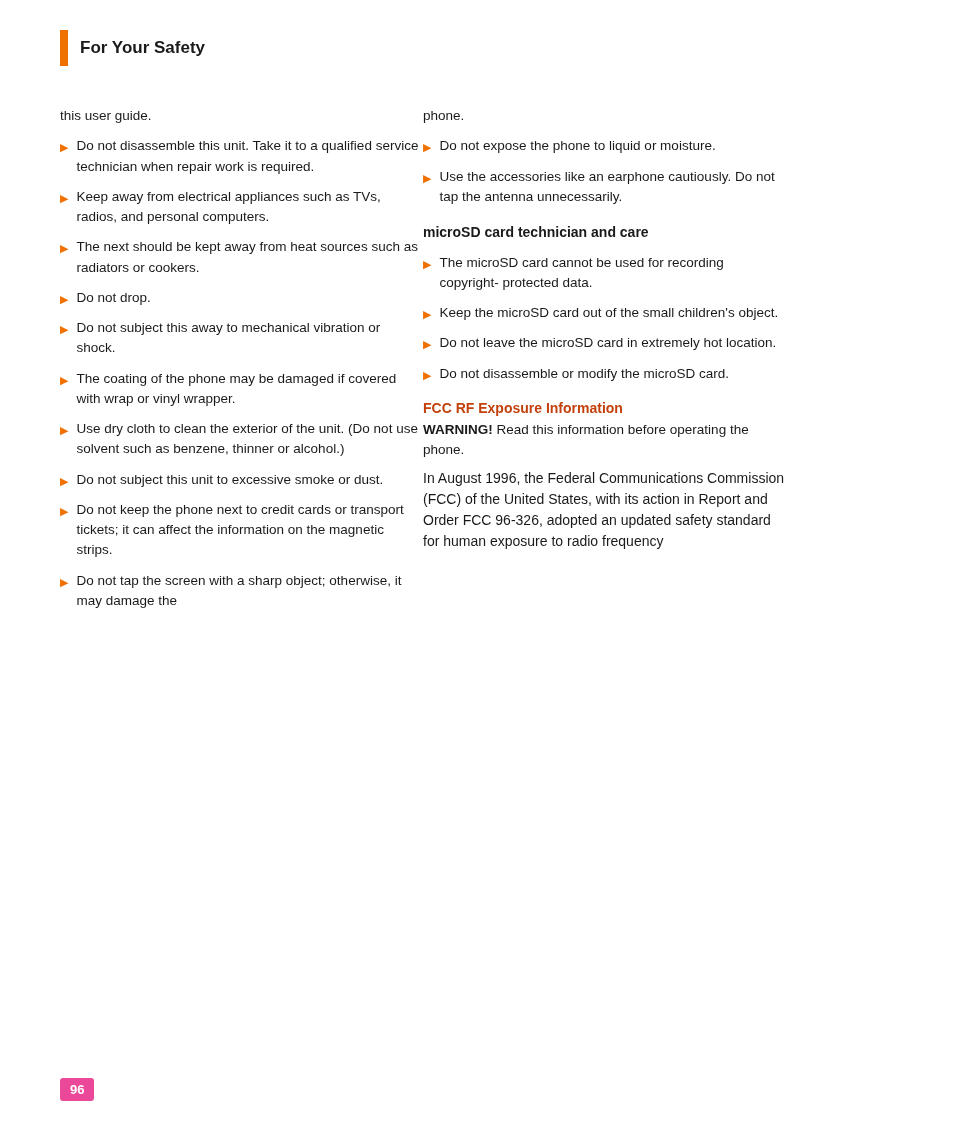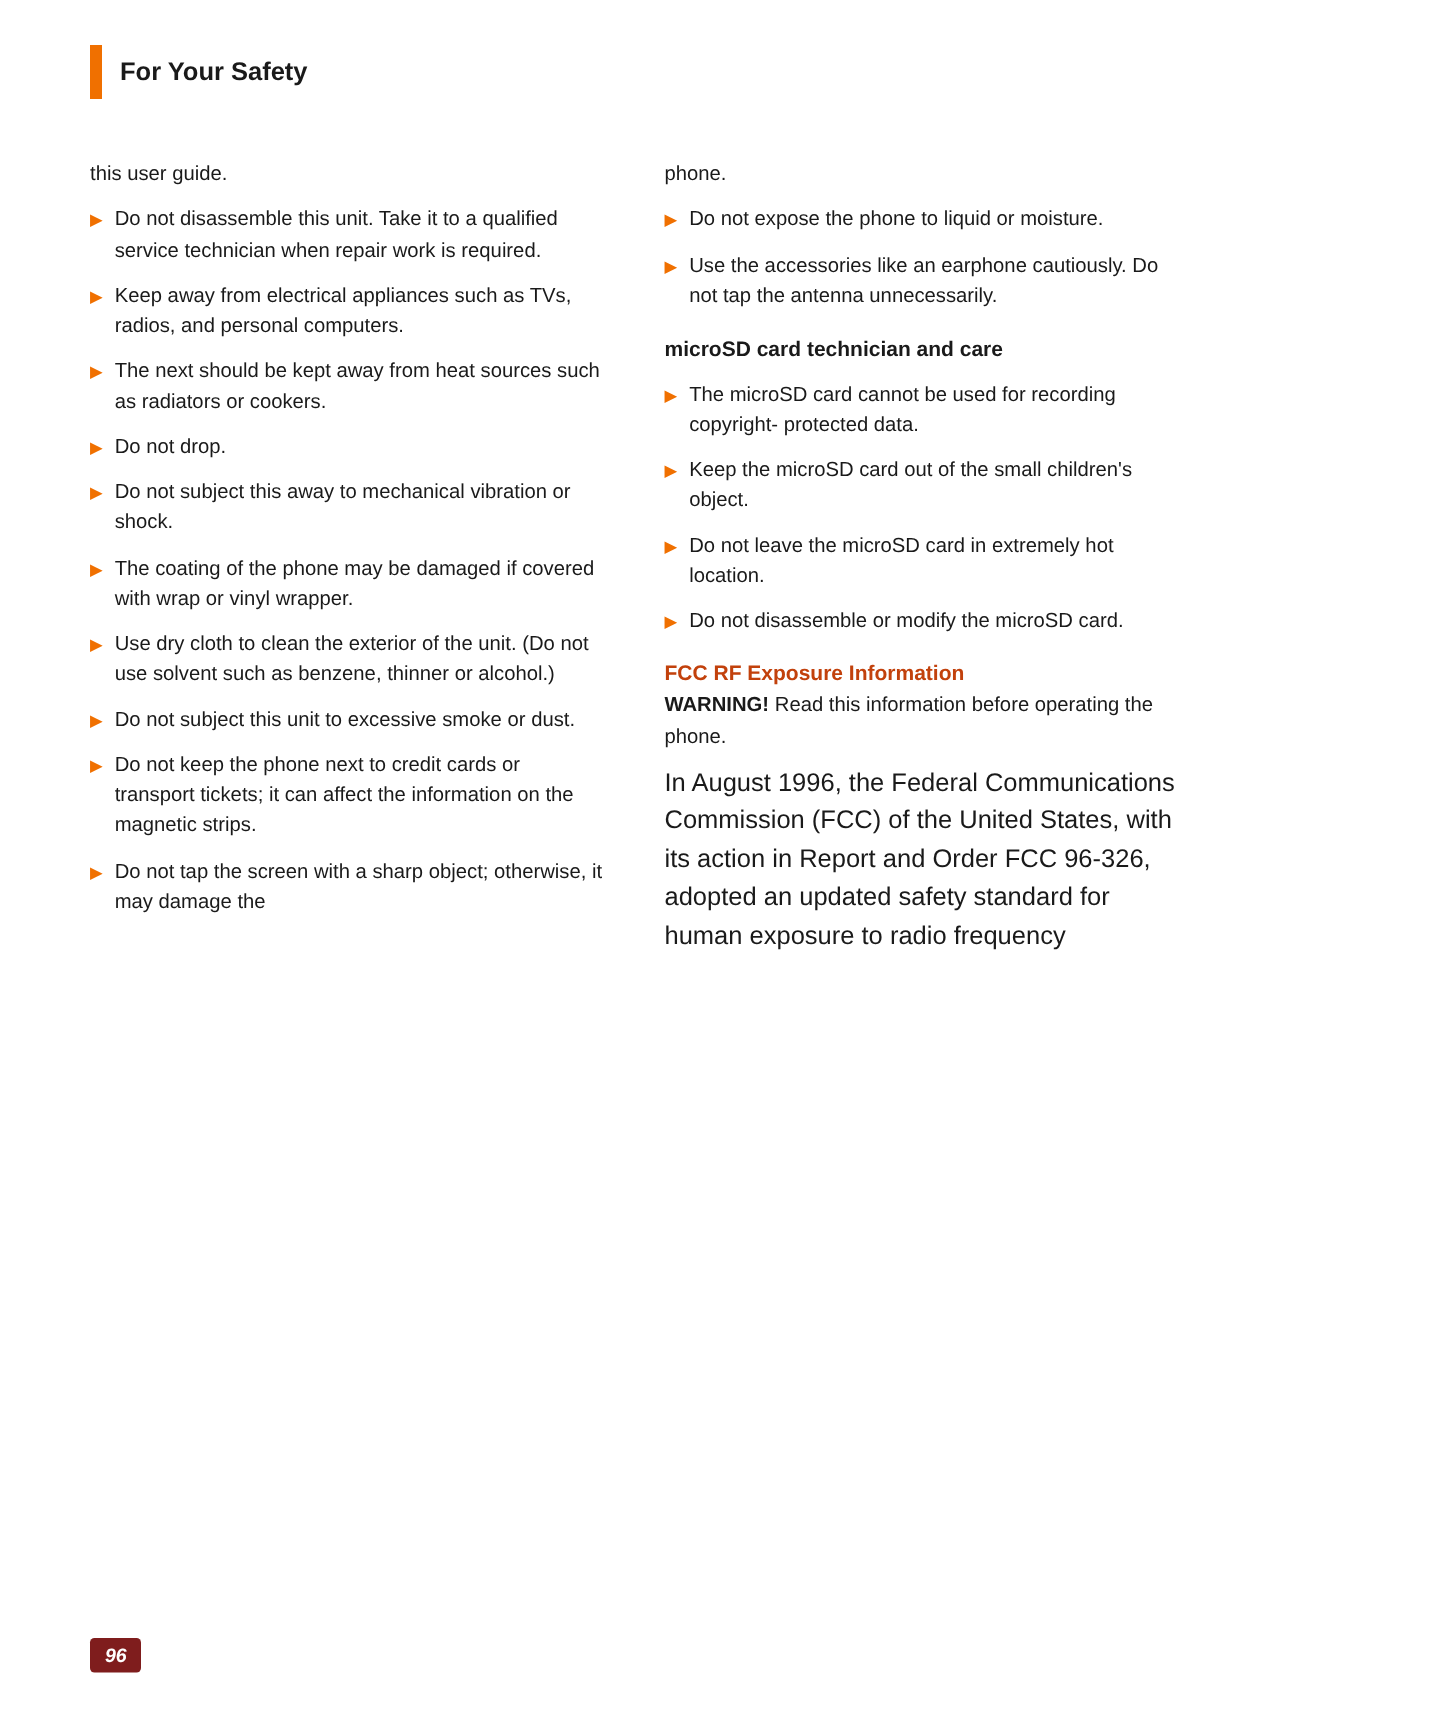--- a/index.html
+++ b/index.html
@@ -42,21 +42,20 @@
 
     .header-title {
       font-size: 17px;
       font-weight: bold;
       color: #1a1a1a;
     }
 
     
     .two-col {
       display: flex;
-      gap: 40px;
       margin-top: 10px;
     }
 
     .col-left {
       flex: 1;
     }
 
     .col-right {
       flex: 1;
     }
@@ -121,37 +120,36 @@
       line-height: 1.5;
       color: #1a1a1a;
       margin-bottom: 8px;
     }
 
     .fcc-warning strong {
       font-weight: bold;
     }
 
     .fcc-body {
-      font-size: 17px;
+      font-size: 14px;
       line-height: 1.5;
       color: #1a1a1a;
     }
 
     
     .page-number {
       position: absolute;
-      bottom: 30px;
+      bottom: 44px;
       left: 60px;
-      background: #7f1d1d;
+      background: #ec4899;
       color: #ffffff;
       font-size: 13px;
       font-weight: bold;
       padding: 4px 10px;
       border-radius: 3px;
-      font-style: italic;
     }
   </style>
 </head>
 <body>
 
 <div class="page-container">
 
   <div class="header">
     <div class="orange-bar"></div>
     <span class="header-title">For Your Safety</span>

